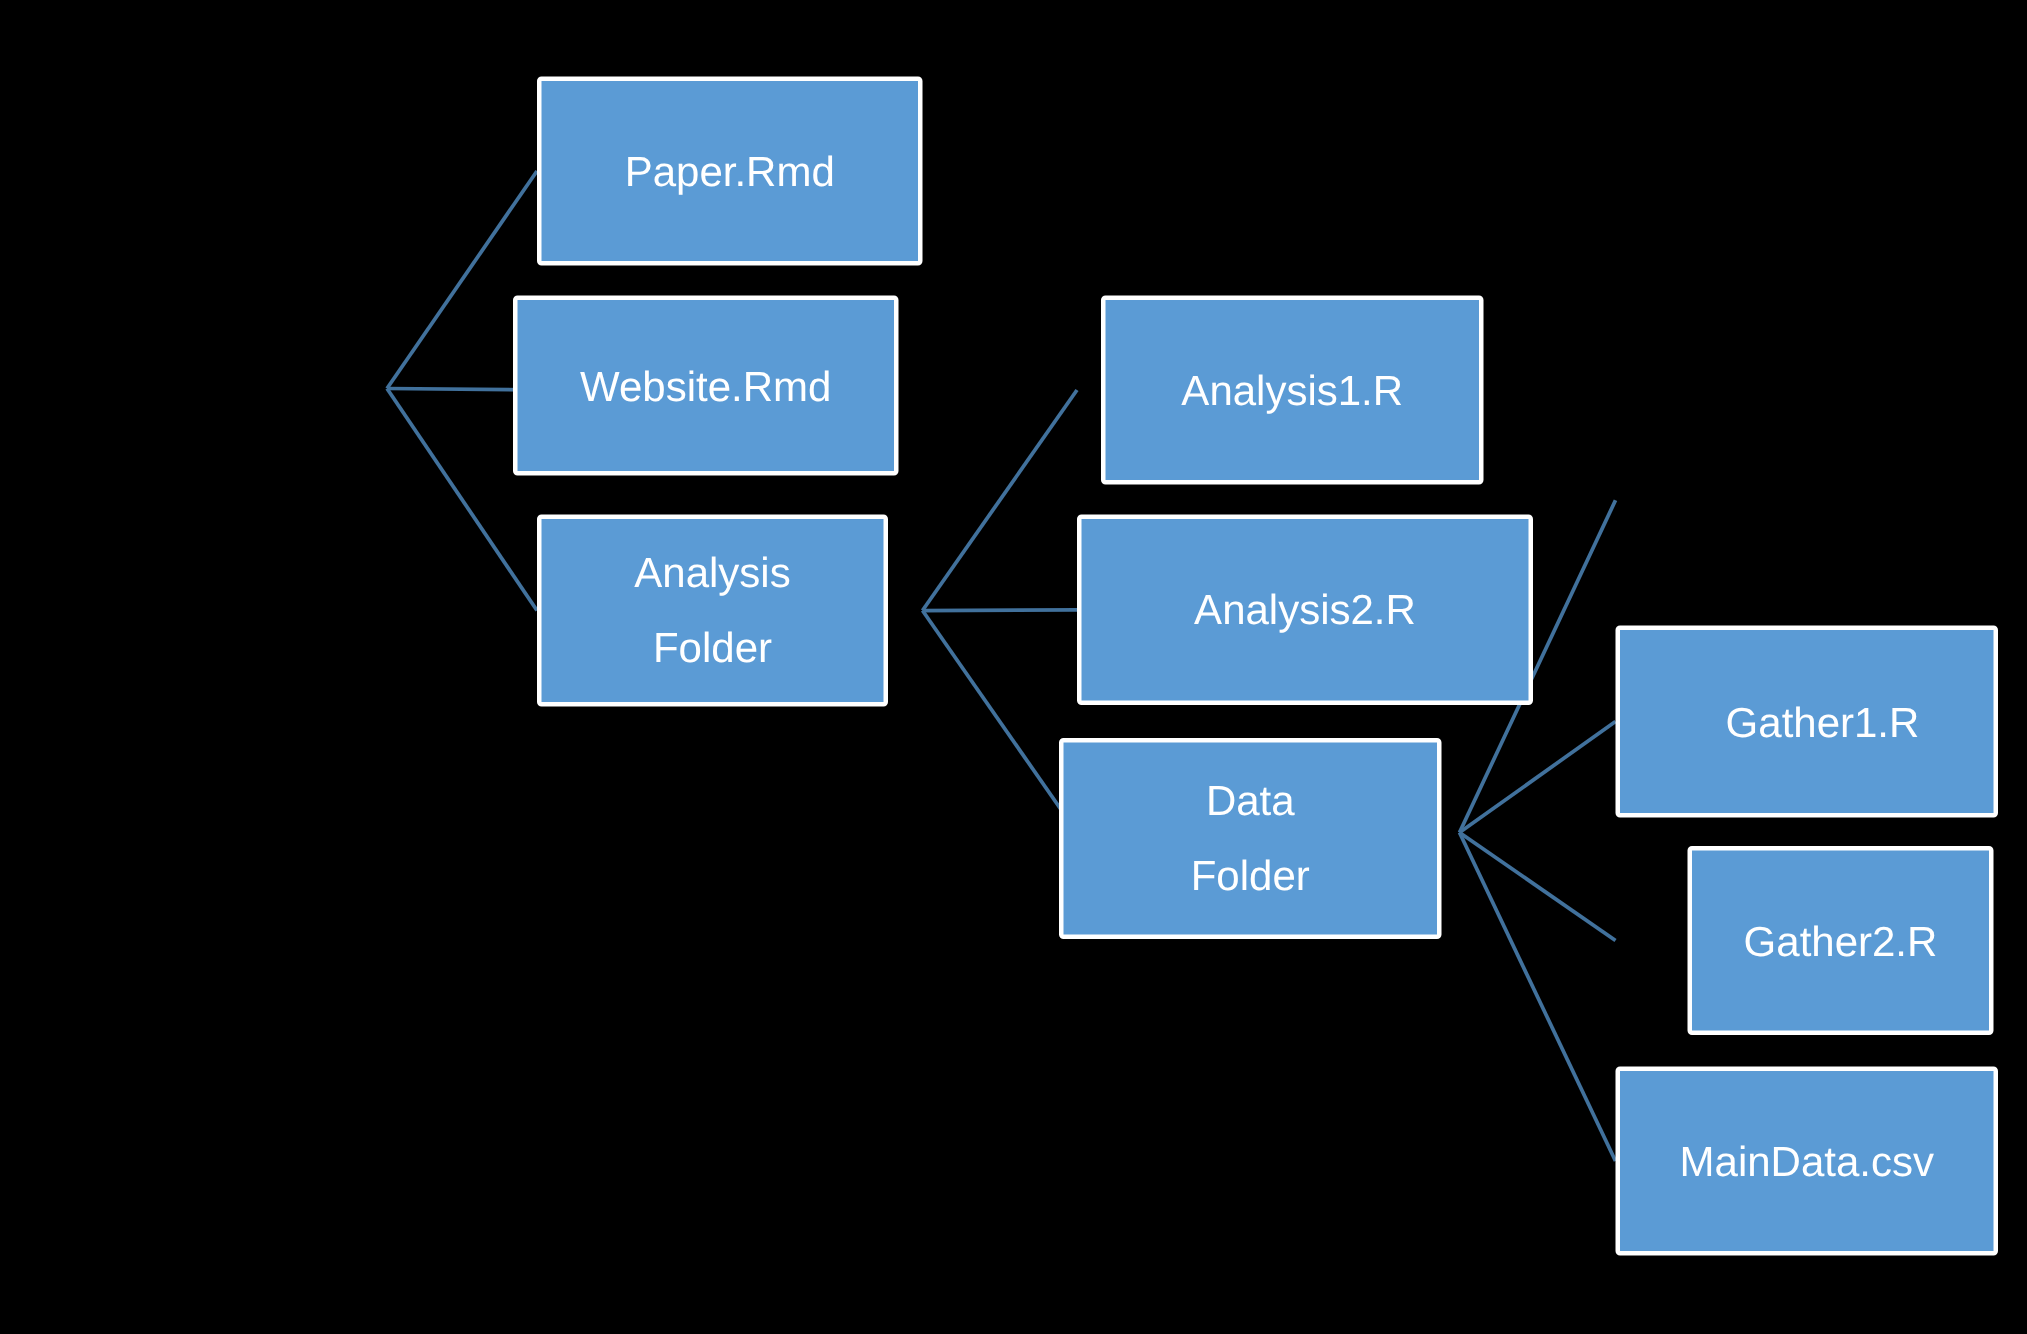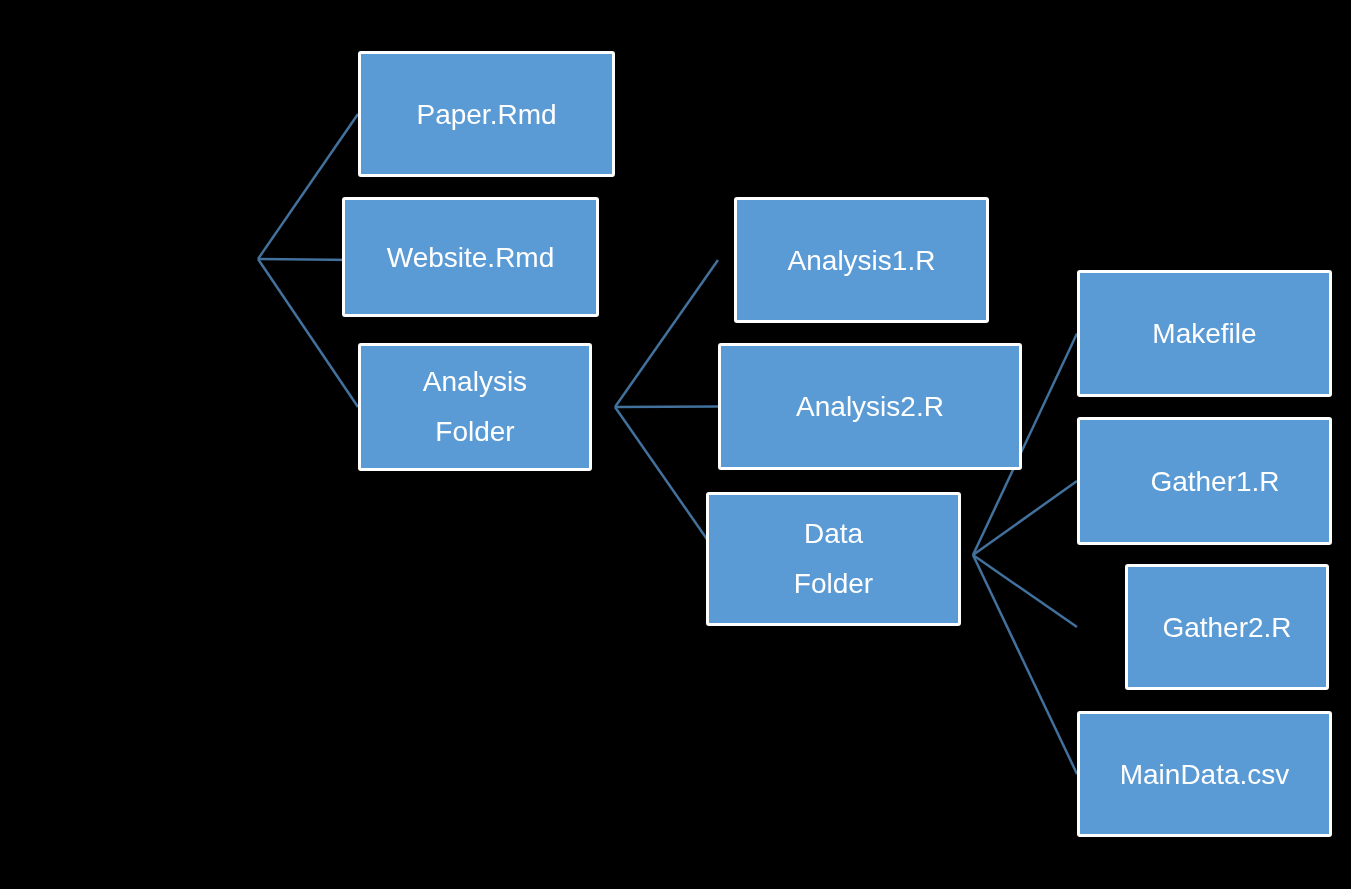--- a/index.html
+++ b/index.html
@@ -70,21 +70,20 @@
   <div class="node spread" style="left:358px; top:343px; width:234px; height:128px;">Analysis
 Folder</div>
 
   <div class="node" style="left:718px; top:197px; width:255px; height:126px;margin-left:16px;">Analysis1.R</div>
 
   <div class="node" style="left:718px; top:343px; width:304px; height:127px;">Analysis2.R</div>
 
   <div class="node spread" style="left:706px; top:492px; width:255px; height:134px;">Data
 Folder</div>
 
-  <div class="node" style="left:1077px; top:270px; width:255px; height:127px;">Makefile</div>
 
   <div class="node" style="left:1077px; top:417px; width:255px; height:128px;padding-left:21px;">Gather1.R</div>
 
   <div class="node" style="left:1077px; top:564px; width:204px; height:126px;margin-left:48px;">Gather2.R</div>
 
   <div class="node" style="left:1077px; top:711px; width:255px; height:126px;">MainData.csv</div>
 
 </div>
 
 </body></html>

